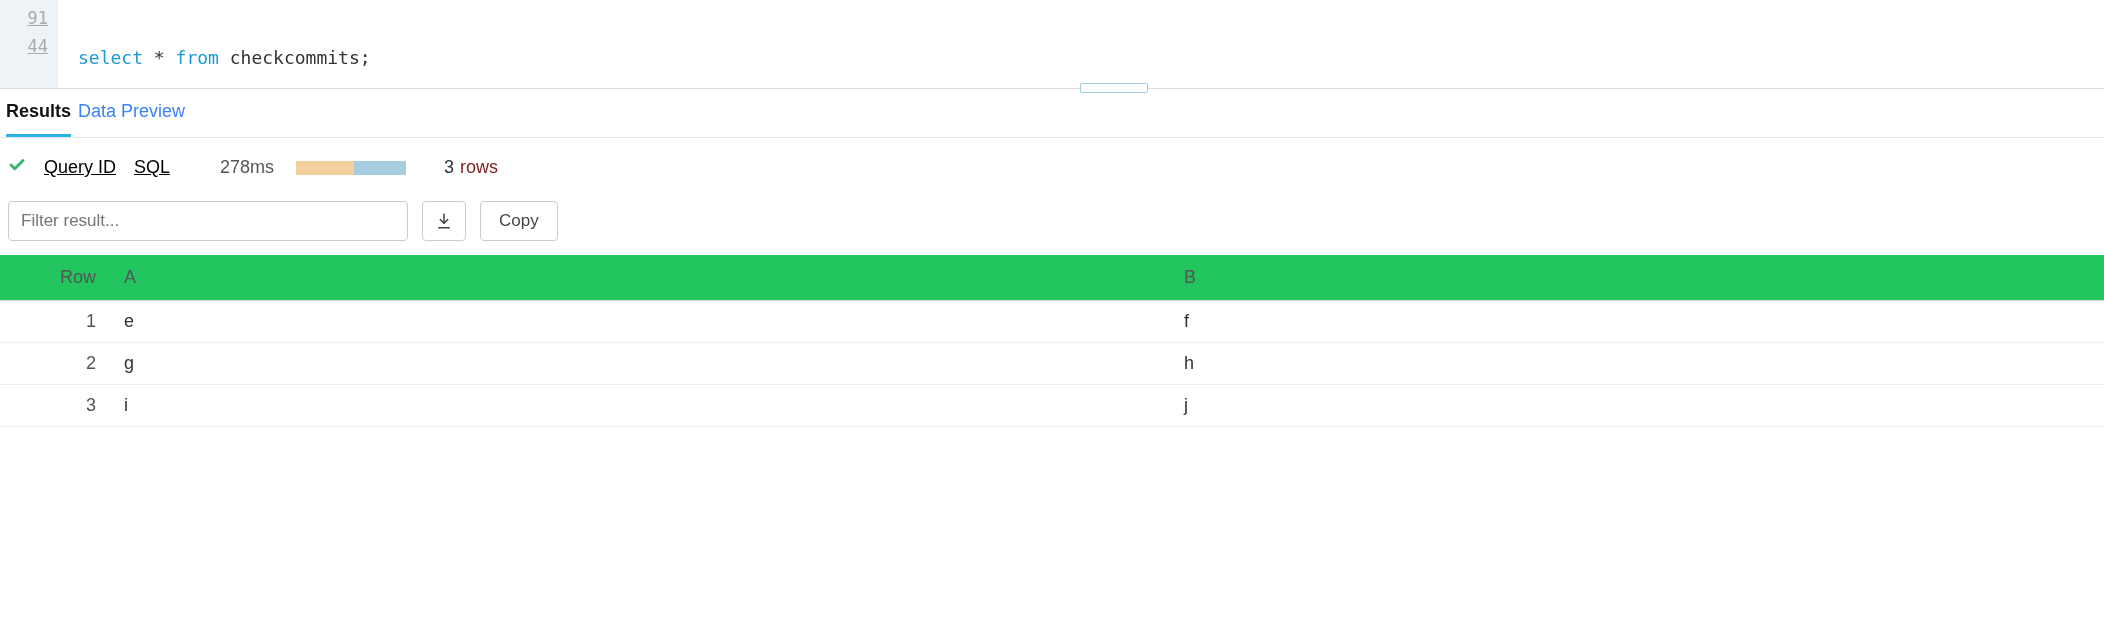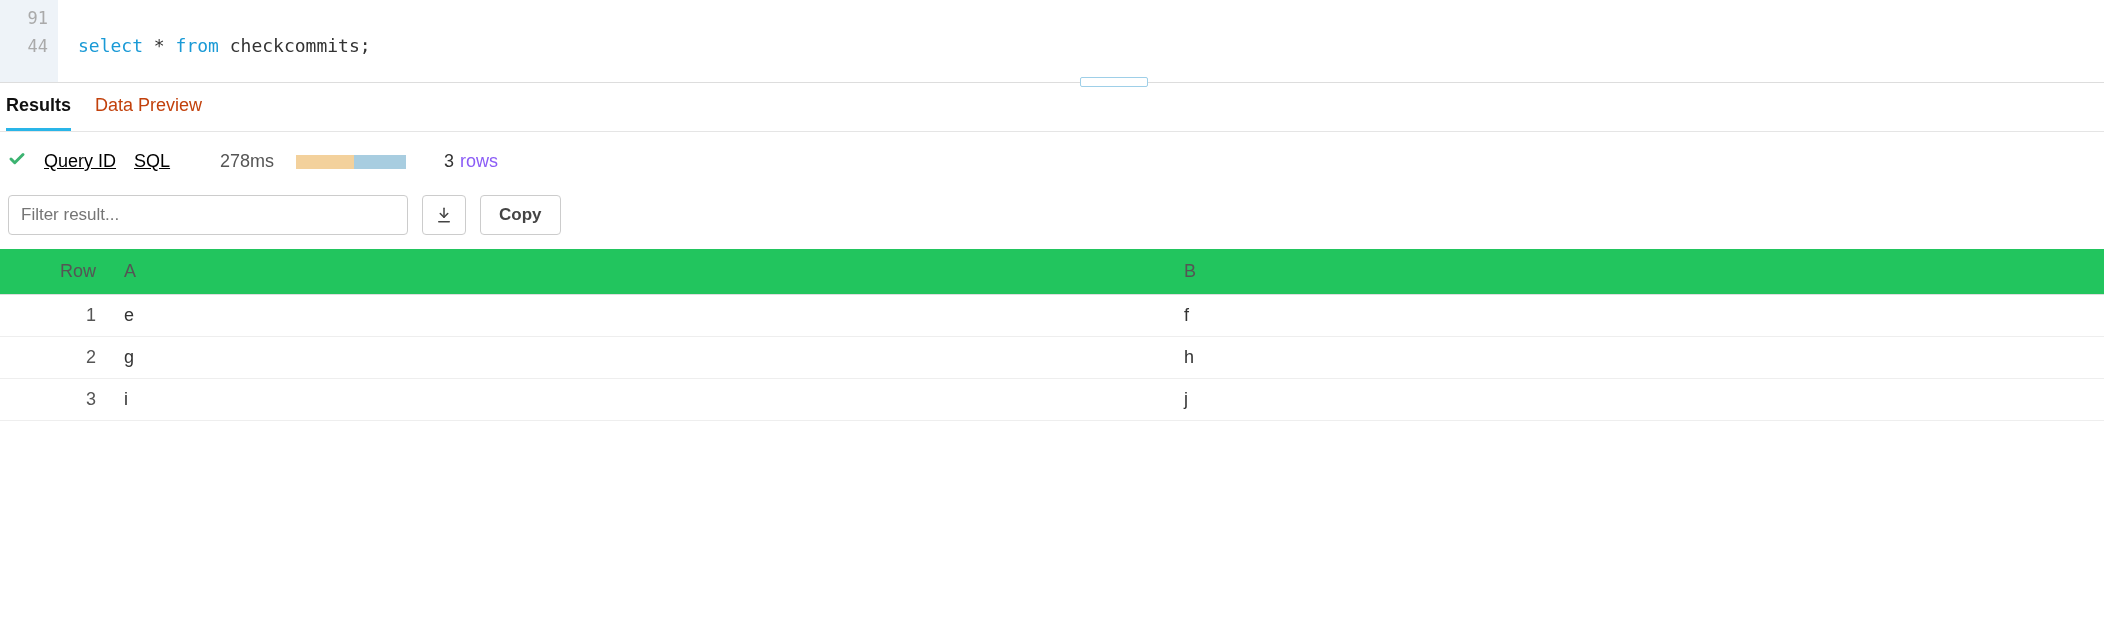--- a/index.html
+++ b/index.html
@@ -25,25 +25,26 @@
       text-align: right;
       padding: 4px 10px 22px 10px;
       font-family: "Menlo", "Consolas", monospace;
       font-size: 17px;
       user-select: none;
       min-width: 58px;
     }
     .gutter-line {
       height: 28px;
       line-height: 28px;
+      text-decoration: underline;
     }
     .code {
       font-family: "Menlo", "Consolas", monospace;
       font-size: 18px;
-      padding: 4px 20px;
+      padding: 16px 20px;
       flex: 1;
     }
     .code-line {
       height: 28px;
       line-height: 28px;
       white-space: pre;
     }
     .kw { color: #1a9ad6; }
     .drag-handle {
       position: absolute;
@@ -53,26 +54,26 @@
       height: 10px;
       background: #fff;
       border: 1px solid #9ecfe8;
       border-radius: 2px;
       z-index: 5;
     }
     .tabs {
       display: flex;
       border-bottom: 1px solid #e5e5e5;
       padding: 0 6px;
-      gap: 24px;
+      gap: 7px;
     }
     .tab {
       padding: 12px 0;
       font-size: 18px;
-      color: #c2410c;
+      color: #3b82f6;
       cursor: pointer;
       border-bottom: 3px solid transparent;
     }
     .tab.active {
       color: #111;
       font-weight: 600;
       border-bottom-color: #29b5e8;
     }
     .status-row {
       display: flex;
@@ -108,21 +109,21 @@
     }
     .timing-seg2 {
       background: #a8cde0;
       flex: 0.9;
     }
     .row-count-num {
       color: #333;
       margin-left: 20px;
     }
     .row-count-label {
-      color: #8b5cf6;
+      color: #7f1d1d;
       margin-left: -12px;
     }
     .controls-row {
       display: flex;
       align-items: center;
       padding: 4px 8px 14px 8px;
       gap: 14px;
     }
     .filter-input {
       width: 400px;
@@ -142,21 +143,20 @@
       align-items: center;
       justify-content: center;
       font-size: 17px;
       color: #444;
     }
     .icon-btn {
       width: 44px;
     }
     .copy-btn {
       padding: 0 18px;
-      font-weight: bold;
     }
     .results-table {
       width: 100%;
       border-collapse: collapse;
       font-size: 18px;
     }
     .results-table thead th {
       background: #22c55e;
       color: #555;
       font-weight: 400;

